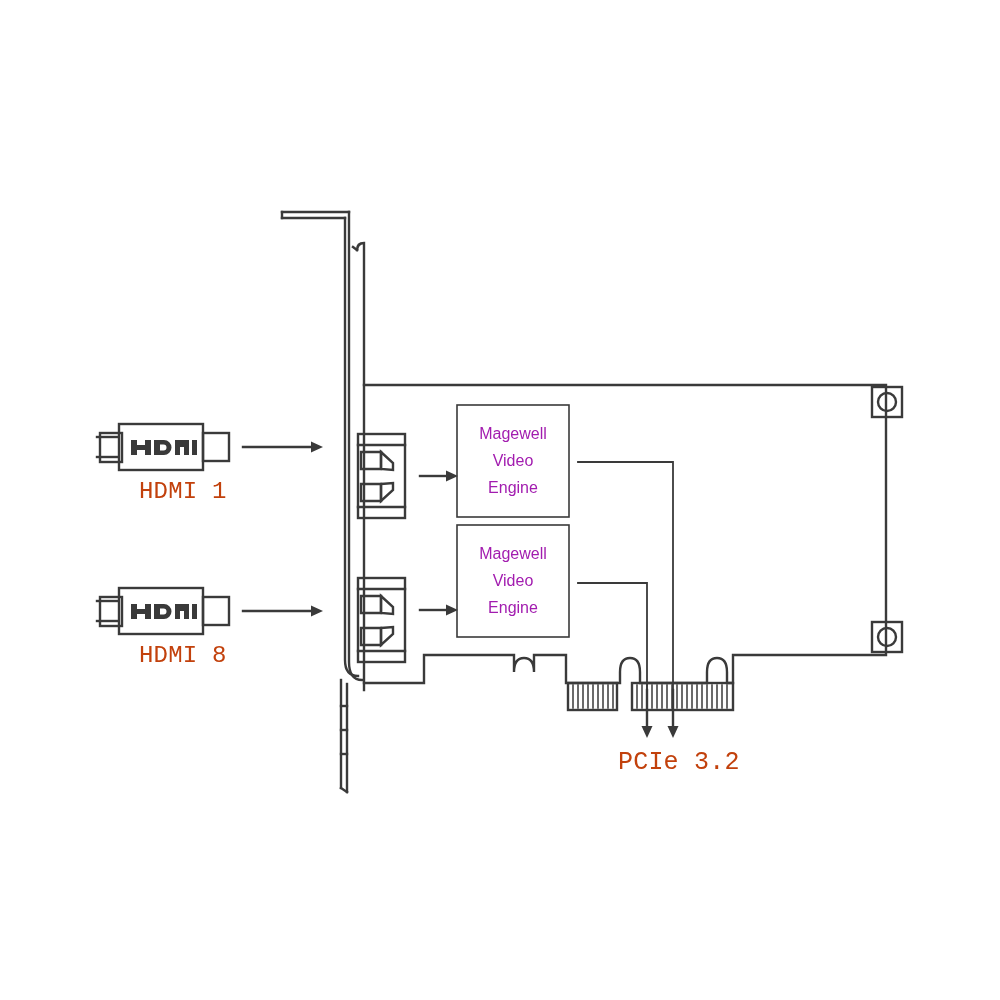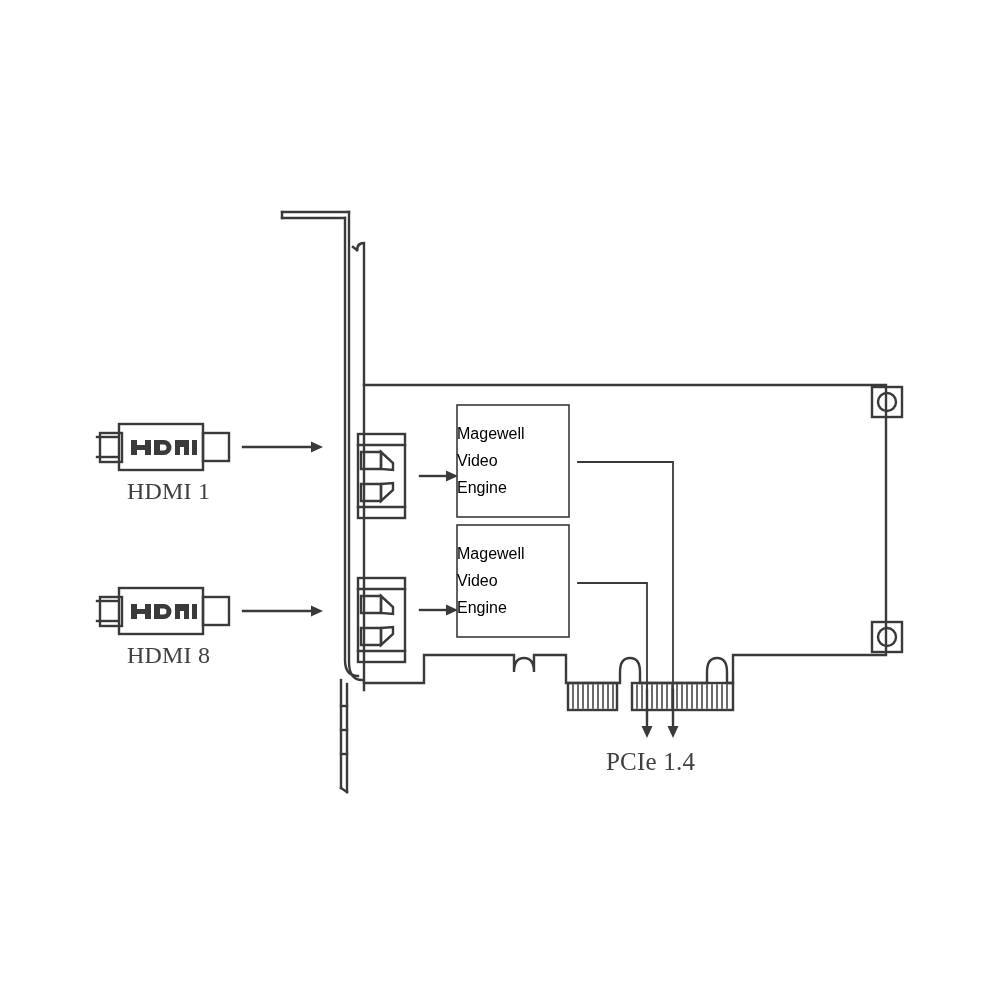--- a/index.html
+++ b/index.html
@@ -22,30 +22,31 @@
   svg#board-svg {
     position: absolute;
     left: 0;
     top: 0;
     width: 1000px;
     height: 1000px;
     display: block;
   }
   .lbl {
     position: absolute;
-    color: #404040;
-    font-family: Liberation Serif, serif;
+    color: #c2410c;
+    font-family: Liberation Mono, monospace;
     white-space: nowrap;
+    margin-left: 12px;
   }
   .engine-label {
     position: absolute;
-    color: #000000;
+    color: #a21caf;
     font-family: "Liberation Sans", sans-serif;
     font-size: 16px;
-    text-align: left;
+    text-align: center;
     line-height: 27px;
     white-space: nowrap;
   }
   .port-label {
     font-size: 24px;
     letter-spacing: 0.2px;
   }
   .pcie-label {
     font-size: 25px;
     letter-spacing: 0.2px;
@@ -270,15 +271,15 @@
     <div>Video</div>
     <div>Engine</div>
   </div>
 
   <div class="engine-label" style="left:457px; top:540px; width:112px;">
     <div>Magewell</div>
     <div>Video</div>
     <div>Engine</div>
   </div>
 
-  <div class="lbl pcie-label" style="left:606px; top:748px;">PCIe 1.4</div>
+  <div class="lbl pcie-label" style="left:606px; top:748px;">PCIe 3.2</div>
 
 </div>
 
 </body></html>

